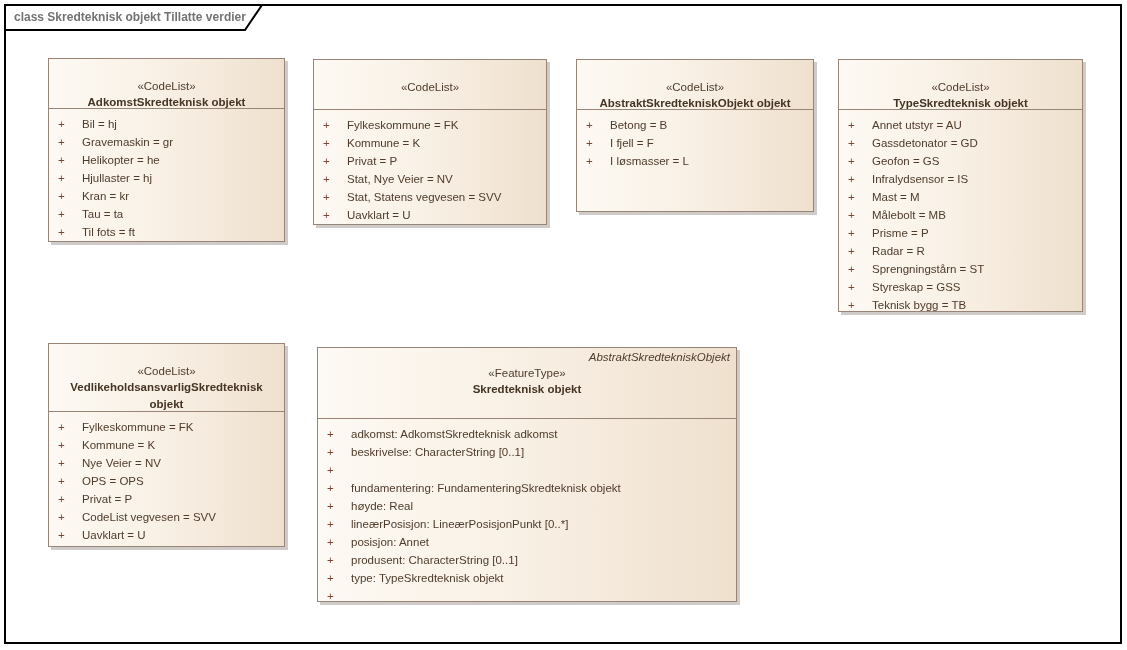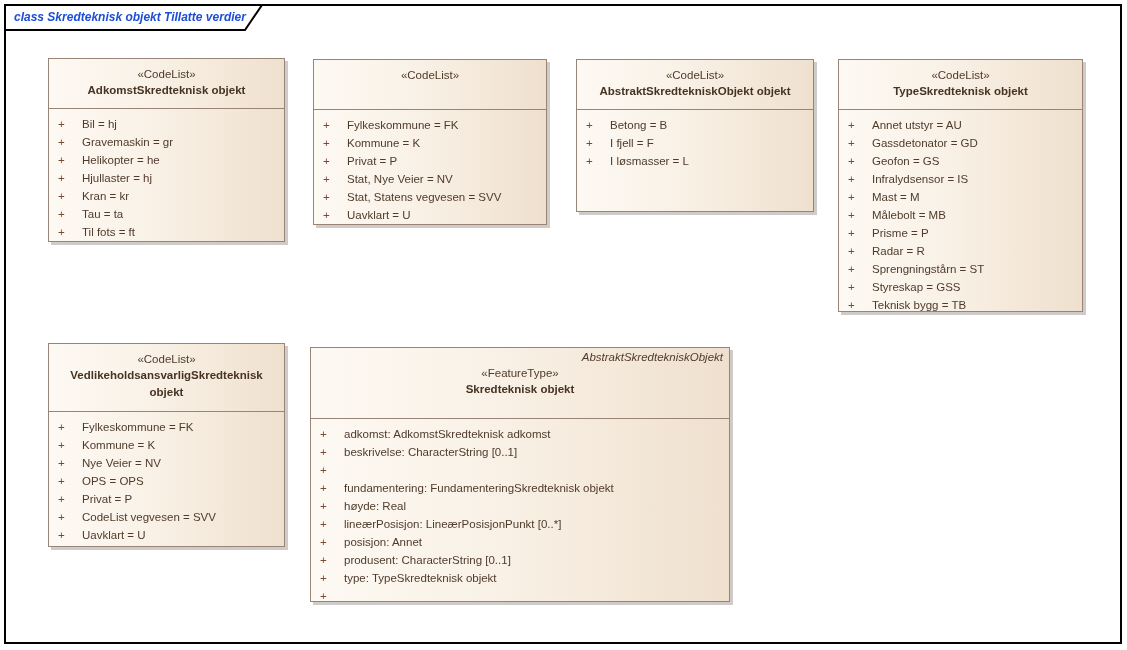--- a/index.html
+++ b/index.html
@@ -26,39 +26,38 @@
     position: absolute;
     left: 4px; top: 4px;
     width: 262px; height: 28px;
   }
   #tab svg { position: absolute; left: 0; top: 0; }
   .tab-label {
     position: absolute;
     left: 10px; top: 6px;
     font-size: 12px;
     font-weight: bold;
-    color: #1d4ed8;
+    color: #737373;
     white-space: nowrap;
-    font-style: italic;
   }
   
   .uml-class {
     position: absolute;
     display: flex;
     flex-direction: column;
     background: linear-gradient(90deg, #fdf9f3 0%, #f9f1e6 45%, #efe0ce 100%);
     border: 1px solid #998478;
     box-shadow: 3px 3px 0 rgba(165,160,155,0.55);
     box-sizing: border-box;
     color: #4f3b2b;
   }
   .hdr {
     border-bottom: 1px solid #998478;
     box-sizing: border-box;
-    padding-top: 7px;
+    padding-top: 19px;
     text-align: center;
     flex: 0 0 auto;
   }
   .tagline {
     text-align: right;
     font-style: italic;
     font-size: 11.5px;
     padding: 0 6px 2px 0;
     color: #4f3b2b;
   }
@@ -281,21 +280,21 @@
           <span class="vis">+</span>
           <span class="attr-text">CodeList vegvesen = SVV</span>
         </div>
         <div class="attr-row">
           <span class="vis">+</span>
           <span class="attr-text">Uavklart = U</span>
         </div>
       </div>
   </div>
 
-  <div class="uml-class" style="left:310px; top:347px; width:420px; height:255px;">
+  <div class="uml-class" style="left:317px; top:347px; width:420px; height:255px;">
     <div class="hdr" style="height:71px; padding-top:3px;">
       <div class="tagline">AbstraktSkredtekniskObjekt</div>
       <div class="stereo">«FeatureType»</div>
       <div class="cname">Skredteknisk objekt</div>
     </div>
     <div class="attrs">
         <div class="attr-row">
           <span class="vis">+</span>
           <span class="attr-text">adkomst: AdkomstSkredteknisk adkomst</span>
         </div>

